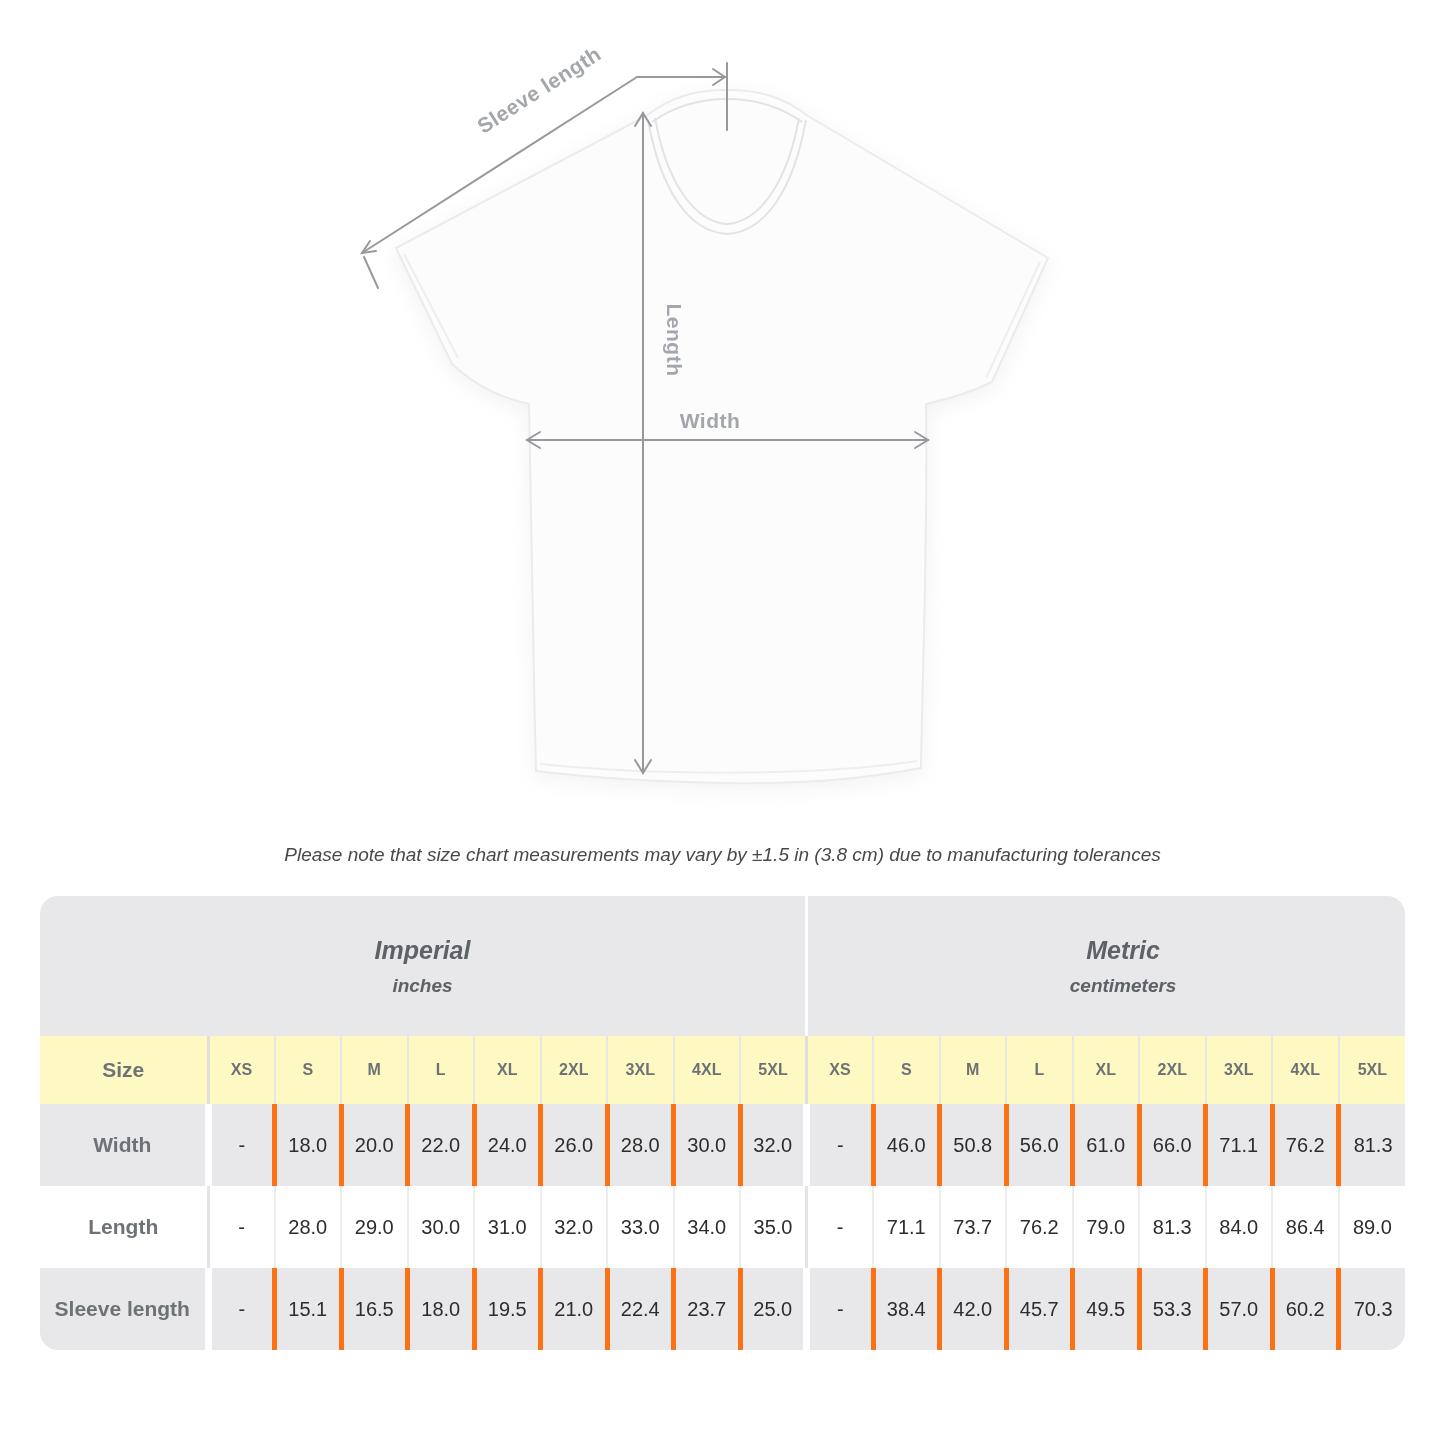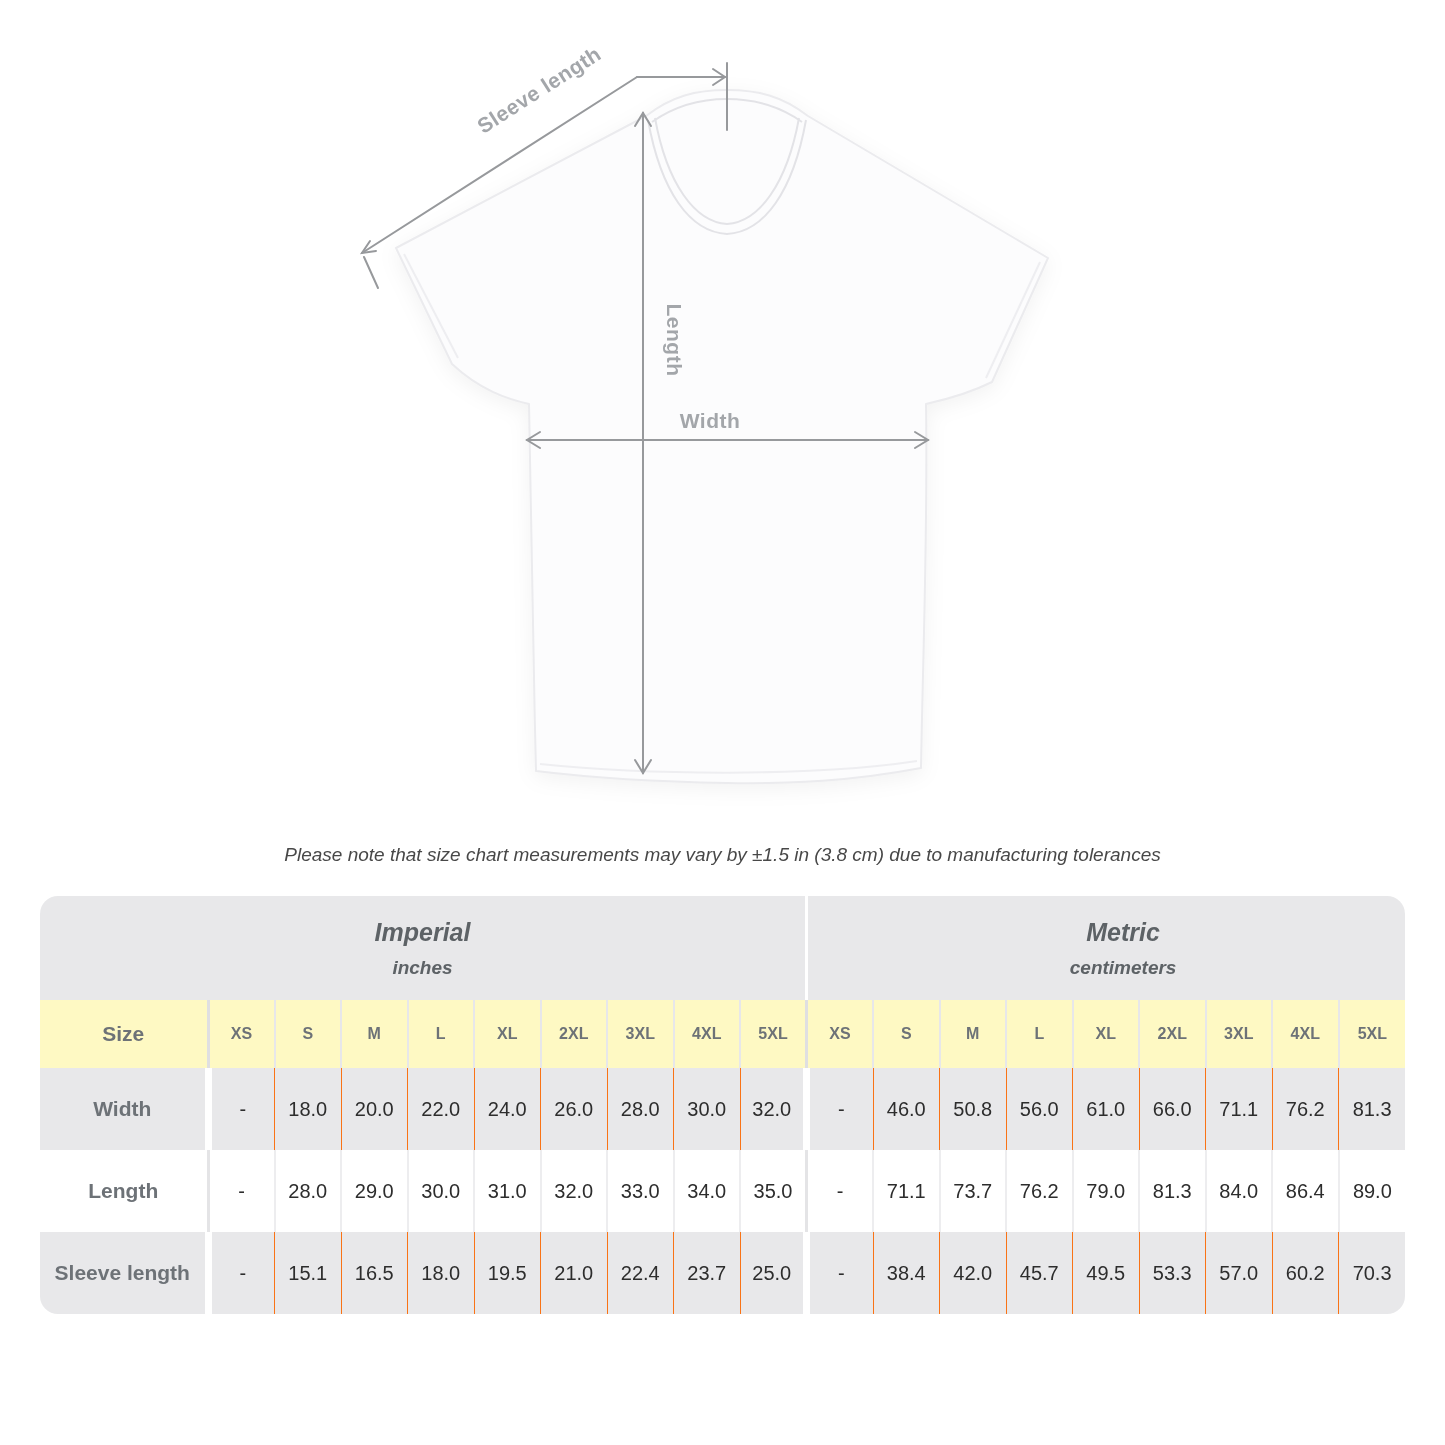--- a/index.html
+++ b/index.html
@@ -14,34 +14,34 @@
   .caption{text-align:center;margin-top:6px;}
   .caption h1{margin:0;font-size:32px;font-weight:bold;color:#333333;letter-spacing:.5px;}
   .caption p{margin:12px 0 0 0;font-size:19px;font-style:italic;color:#484848;}
 
   
   .table-wrap{margin:30px 0 0 40px;width:1365px;border-radius:18px;overflow:hidden;}
   table{border-collapse:collapse;table-layout:fixed;width:1365px;}
   col.c-label{width:168px;}
   col.c-size{width:66.5px;}
 
-  tr.groups th{height:104px;background:#e8e8ea;vertical-align:middle;text-align:center;padding:0;}
+  tr.groups th{height:140px;background:#e8e8ea;vertical-align:middle;text-align:center;padding:0;}
   tr.groups th.metric{border-left:3px solid #ffffff;padding-left:33px;}
   .g-name{font-size:25px;font-weight:bold;font-style:italic;color:#5d6266;}
   .g-unit{font-size:19px;font-style:italic;color:#5d6266;margin-top:10px;}
 
   tr.sizes{height:68px;background:#fef9c3;}
   tr.sizes th{font-size:16px;font-weight:bold;color:#6d7277;text-align:center;vertical-align:middle;border-left:2px solid #e7e7e9;padding:0;}
   tr.sizes th.size-label{border-left:none;font-size:21px;}
   tr.sizes th.grp{border-left:3px solid #dfdfe1;}
 
   tbody tr{height:82px;}
   tbody tr.stripe{background:#e8e8ea;}
   tbody td{text-align:center;vertical-align:middle;font-size:20px;color:#2d2d2d;padding:0;}
-  tbody tr.stripe td{border-left:1px solid #f97316;}
+  tbody tr.stripe td{border-left:5px solid #f97316;}
   tbody tr.stripe td.grp{border-left:7px solid #ffffff;}
   tbody tr.plain td{border-left:2px solid #ededef;}
   tbody tr.plain td.grp{border-left:3px solid #e4e4e6;}
   tbody td.row-label{border-left:none !important;font-weight:bold;font-size:21px;color:#6d7277;}
 </style>
 </head>
 <body>
 
 <div class="page">
 

